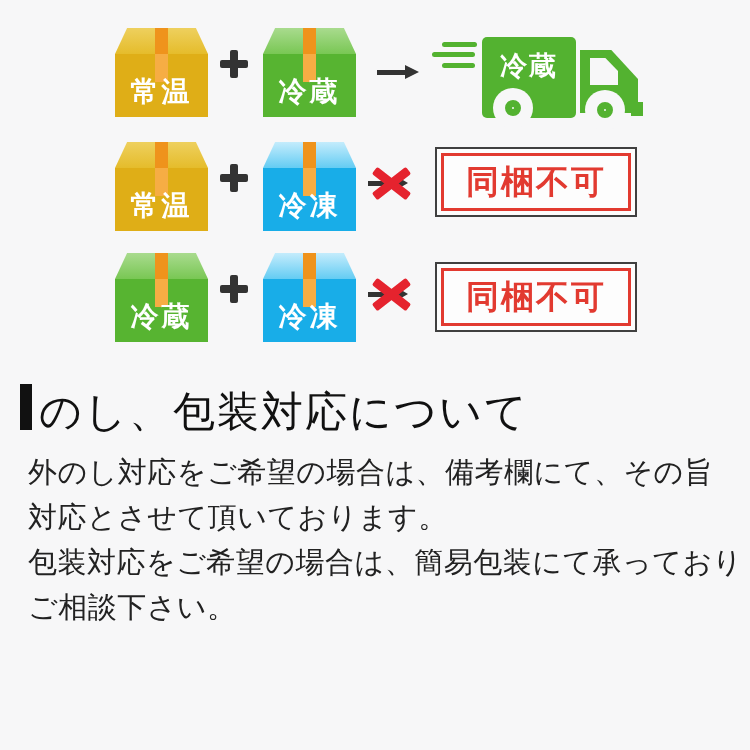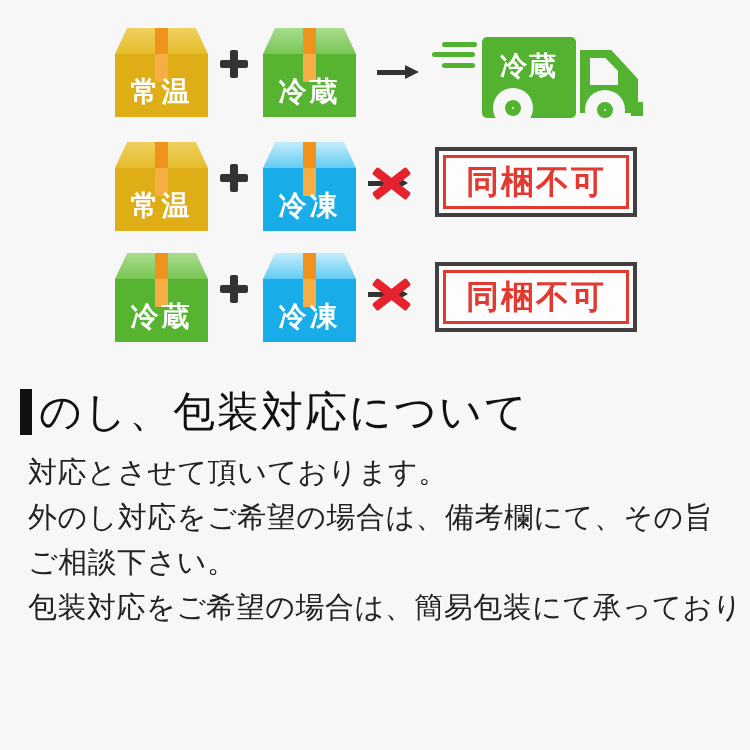--- a/index.html
+++ b/index.html
@@ -46,21 +46,21 @@
   .cross-combo .mini-arrow::after { content:""; position:absolute; right:0; top:0; width:0; height:0;
     border-left:12px solid #333; border-top:7px solid transparent; border-bottom:7px solid transparent; }
   .x-mark { position:absolute; left:3px; top:0; width:44px; height:50px; }
   .x-mark::before, .x-mark::after { content:""; position:absolute; left:1px; top:21px;
     width:43px; height:9px; background:#e5232e; border-radius:2px; }
   .x-mark::before { transform:rotate(38deg); }
   .x-mark::after  { transform:rotate(-38deg); }
 
   
   .stamp { position:absolute; left:435px; width:202px; height:70px;
-    background:#fdfdfd; border:4px solid #404040; padding:4px; }
+    background:#fdfdfd; border:2px solid #404040; padding:4px; }
   .row2 .stamp { top:5px; } .row3 .stamp { top:9px; }
   .stamp-inner { width:100%; height:100%; border:3px solid #e23a30;
     display:flex; align-items:center; justify-content:center;
     font-size:33px; font-weight:bold; color:#e23a30; letter-spacing:2px; }
 
   
   .truck { position:absolute; left:432px; top:0; width:216px; height:102px; }
   .speed-line { position:absolute; height:5px; background:#53b230; border-radius:3px; }
   .speed-line.l1 { left:10px; top:14px; width:35px; }
   .speed-line.l2 { left:0;    top:24px; width:43px; }
@@ -73,21 +73,21 @@
     clip-path:polygon(0 0, 54% 0, 100% 46%, 100% 100%, 0 100%); }
   .cab-window { position:absolute; left:158px; top:30px; width:28px; height:27px; background:#f7f7f8;
     clip-path:polygon(0 0, 55% 0, 100% 48%, 100% 100%, 0 100%); }
   .bumper { position:absolute; left:199px; top:74px; width:12px; height:14px; background:#53b230; }
   .wheel { position:absolute; width:40px; height:40px; border-radius:50%; background:#f7f7f8;
     display:flex; align-items:center; justify-content:center; }
   .wheel-rear { left:61px; top:60px; } .wheel-front { left:153px; top:62px; }
   .tire { width:16px; height:16px; border:7px solid #53b230; border-radius:50%; background:#f7f7f8; }
 
   
-  .heading-wrap { position:absolute; left:20px; top:384px; display:flex; align-items:center; }
+  .heading-wrap { position:absolute; left:20px; top:384px; display:flex; align-items:flex-start; }
   .heading-bar { width:12px; height:46px; background:#111; margin-right:7px; flex:none; }
   .heading-text { font-size:42px; color:#111; font-weight:500; letter-spacing:2px; white-space:nowrap; }
   .body-text { position:absolute; left:28px; top:450px; font-size:29px; line-height:45px;
     color:#222; letter-spacing:0.5px; }
 </style>
 </head>
 <body>
 
 <div class="canvas">
 
@@ -170,19 +170,19 @@
       <div class="stamp-inner">同梱不可</div>
     </div>
   </div>
 
   <div class="heading-wrap">
     <div class="heading-bar"></div>
     <div class="heading-text">のし、包装対応について</div>
   </div>
 
   <div class="body-text">
+    <div>外のし対応をご希望の場合は、備考欄にて、その旨</div>
     <div>対応とさせて頂いております。</div>
-    <div>外のし対応をご希望の場合は、備考欄にて、その旨</div>
+    <div>包装対応をご希望の場合は、簡易包装にて承っており</div>
     <div>ご相談下さい。</div>
-    <div>包装対応をご希望の場合は、簡易包装にて承っており</div>
   </div>
 
 </div>
 
 </body></html>

